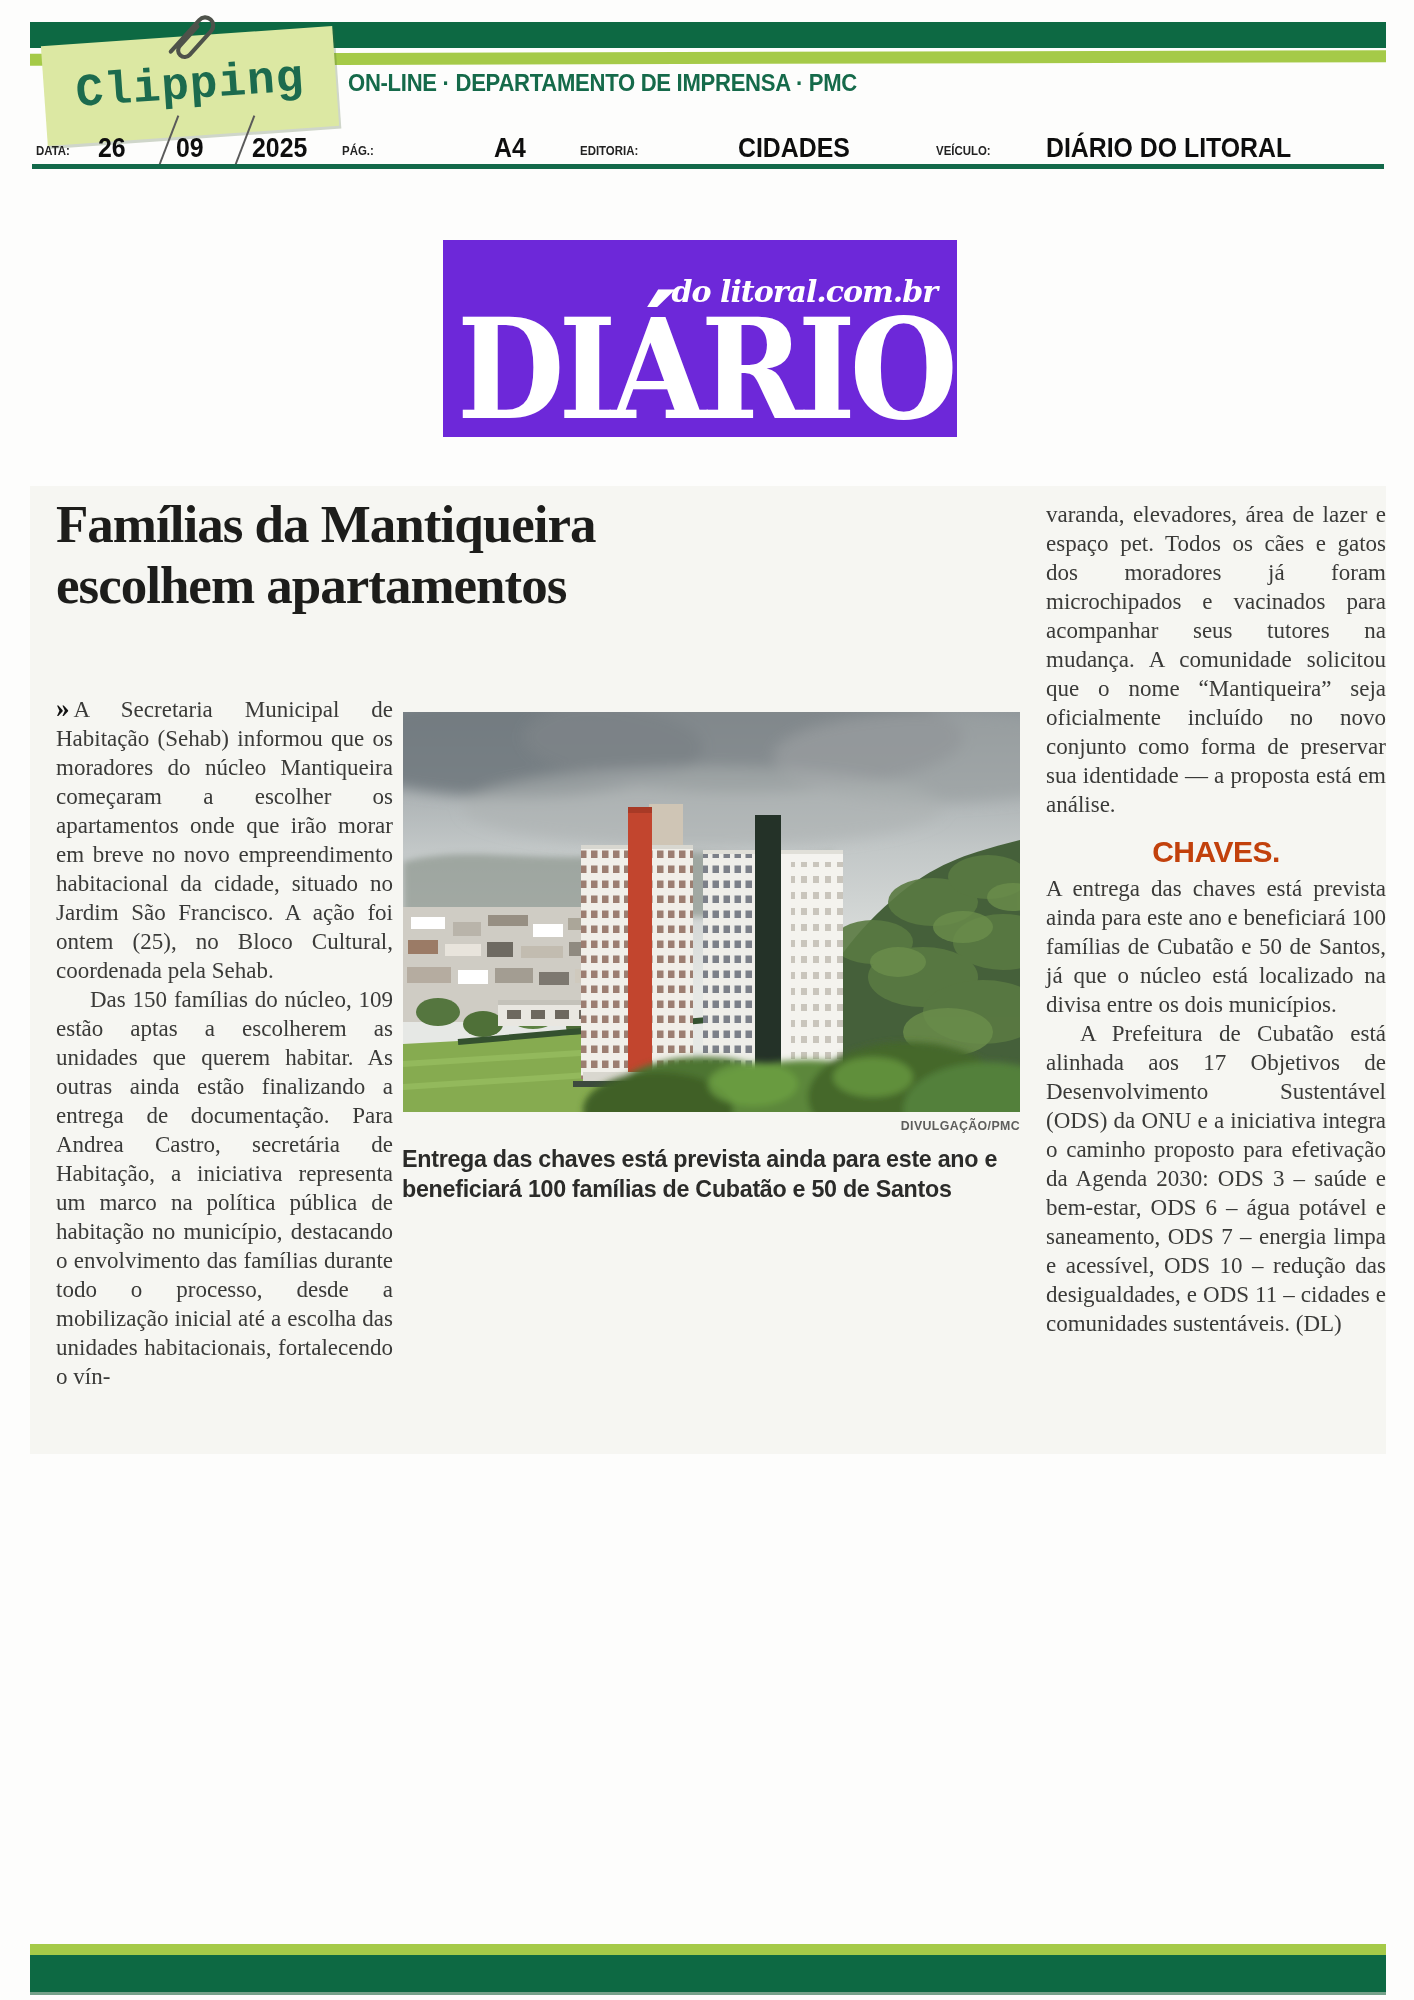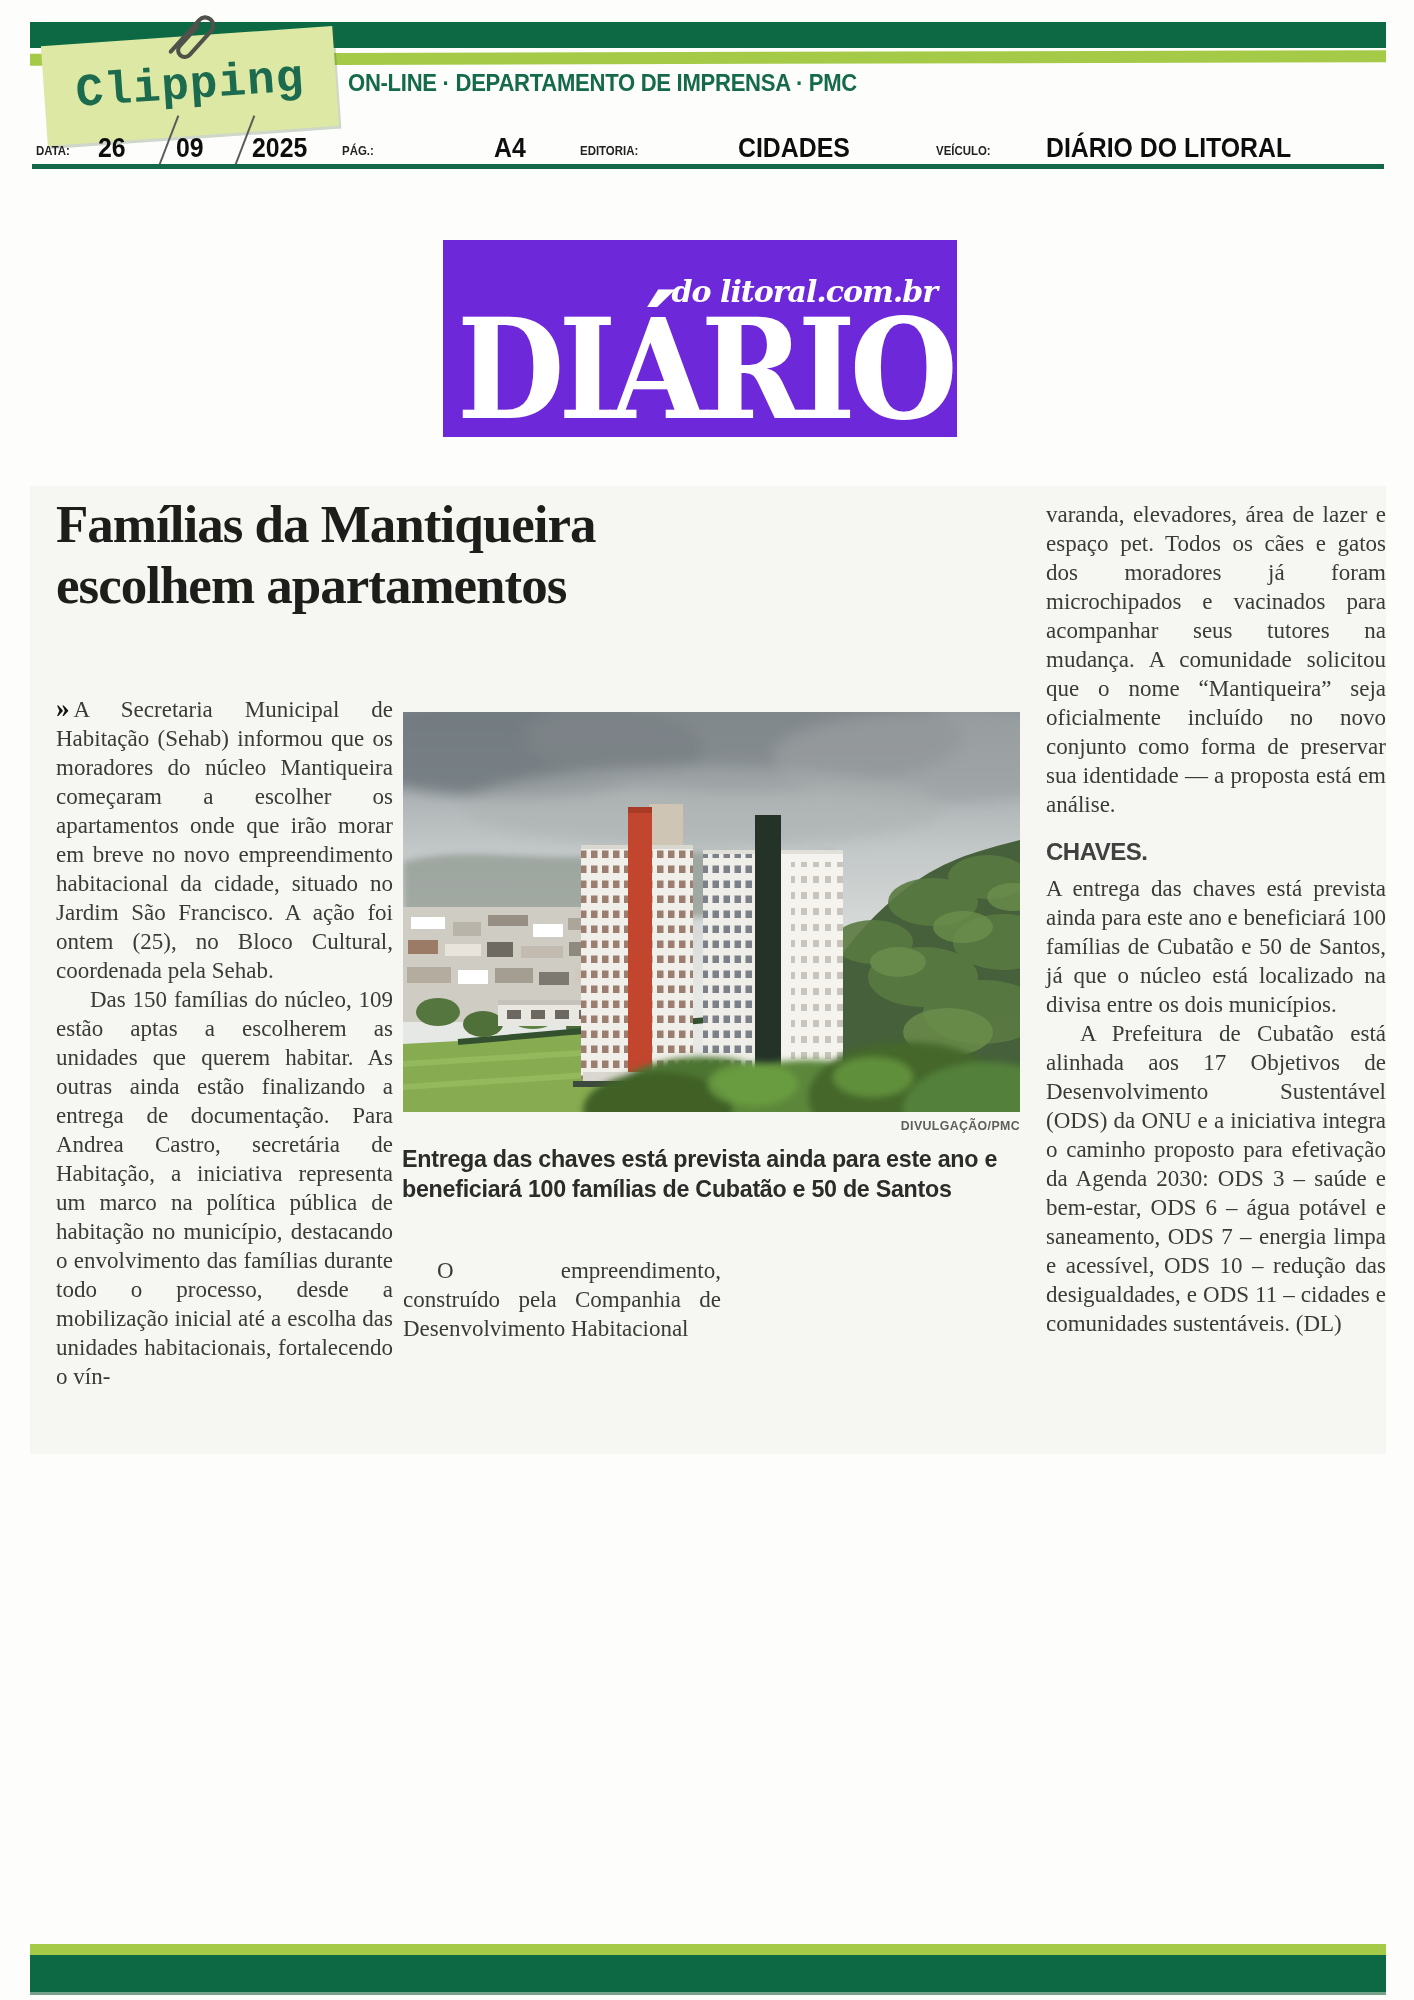--- a/index.html
+++ b/index.html
@@ -43,22 +43,22 @@
             font-weight:bold;font-size:53px;line-height:1.16;color:#1d1d1b;letter-spacing:-1px;}
   .body{font-family:"Liberation Serif",serif;font-size:23px;line-height:29px;color:#3a3a38;
         text-align:justify;}
   .body p{margin:0;}
   .indent{text-indent:34px;}
   .col1{position:absolute;left:56px;top:694px;width:337px;}
   .col2{position:absolute;left:403px;top:1256px;width:318px;}
   .col3{position:absolute;left:723px;top:1256px;width:312px;}
   .col4{position:absolute;left:1046px;top:500px;width:340px;}
   .lead{font-weight:bold;color:#111;font-size:27px;margin-right:6px;letter-spacing:-2px;}
-  .subhead{font-family:"Liberation Sans",sans-serif;font-weight:bold;font-size:24px;color:#404040;
-           margin:18px 0 8px 0;letter-spacing:-0.5px;text-align:left;}
+  .subhead{font-family:"Liberation Sans",sans-serif;font-weight:bold;font-size:30px;color:#c2410c;
+           margin:18px 0 8px 0;letter-spacing:-0.5px;text-align:center;}
 
   
   .photo{position:absolute;left:403px;top:712px;width:617px;height:400px;overflow:hidden;}
   .photo svg{display:block;width:100%;height:100%;}
   .credit{position:absolute;left:403px;top:1118px;width:617px;text-align:right;font-size:13px;
           color:#5e5e5c;letter-spacing:.4px;font-weight:bold;transform:scaleX(.95);transform-origin:right;}
   .caption{position:absolute;left:402px;top:1144px;width:625px;font-size:24px;font-weight:bold;
            color:#2b2b29;line-height:1.25;letter-spacing:-0.3px;transform:scaleX(.97);transform-origin:left;}
 
   
@@ -233,21 +233,20 @@
         <ellipse cx="350" cy="372" rx="45" ry="22" fill="#6da043" opacity="0.8"></ellipse>
         <ellipse cx="470" cy="365" rx="40" ry="20" fill="#6da043" opacity="0.7"></ellipse>
       </g>
     </svg>
   </div>
 
   <div class="credit">DIVULGAÇÃO/PMC</div>
   <div class="caption">Entrega das chaves está prevista ainda para este ano e beneficiará 100 famílias de Cubatão e 50 de Santos</div>
 
   <div class="body col2">
-    <p class="indent">O empreendimento, construído pela Companhia de Desenvolvimento Habitacional</p>
   </div>
 
 
   <div class="body col4">
     <p>varanda, elevadores, área de lazer e espaço pet. Todos os cães e gatos dos moradores já foram microchipados e vacinados para acompanhar seus tutores na mudança. A comunidade solicitou que o nome “Mantiqueira” seja oficialmente incluído no novo conjunto como forma de preservar sua identidade — a proposta está em análise.</p>
     <h3 class="subhead">CHAVES.</h3>
     <p>A entrega das chaves está prevista ainda para este ano e beneficiará 100 famílias de Cubatão e 50 de Santos, já que o núcleo está localizado na divisa entre os dois municípios.</p>
     <p class="indent">A Prefeitura de Cubatão está alinhada aos 17 Objetivos de Desenvolvimento Sustentável (ODS) da ONU e a iniciativa integra o caminho proposto para efetivação da Agenda 2030: ODS 3 – saúde e bem-estar, ODS 6 – água potável e saneamento, ODS 7 – energia limpa e acessível, ODS 10 – redução das desigualdades, e ODS 11 – cidades e comunidades sustentáveis. (DL)</p>
   </div>
 

